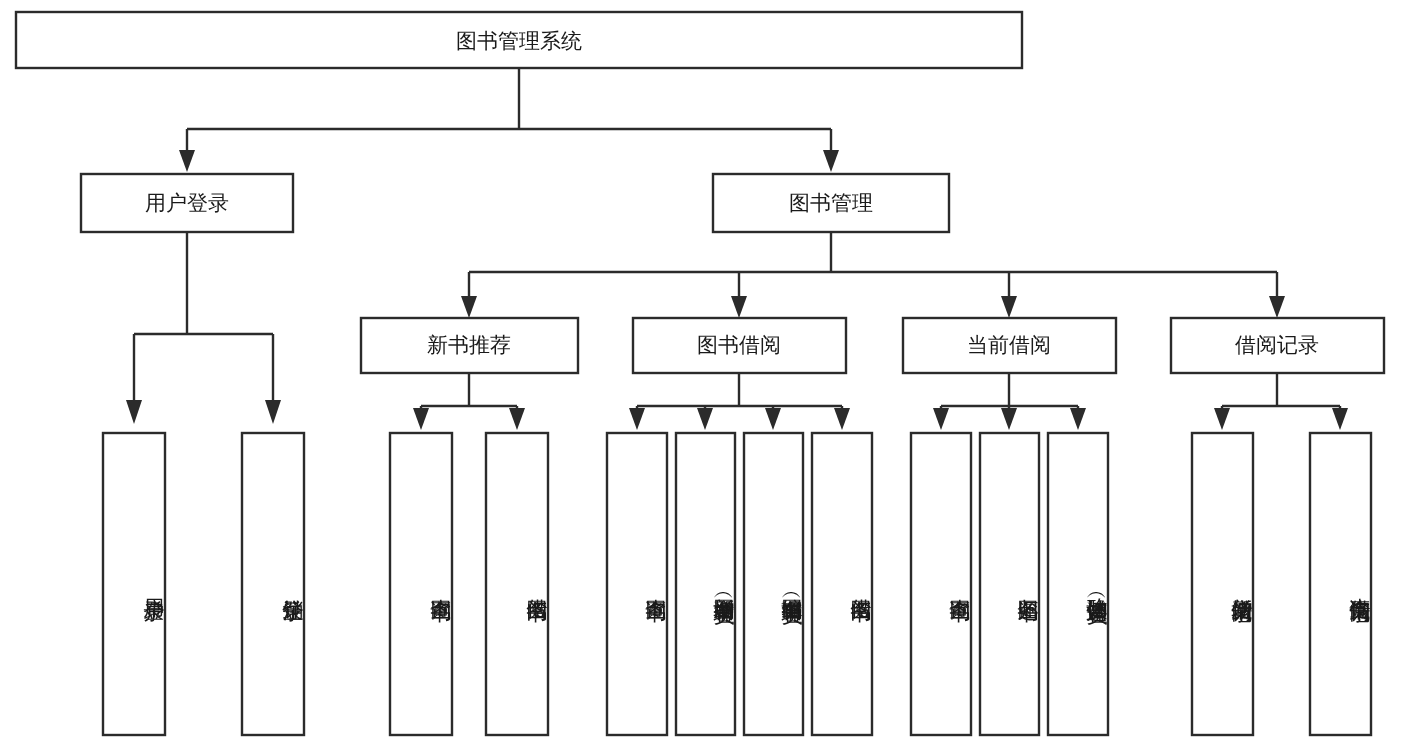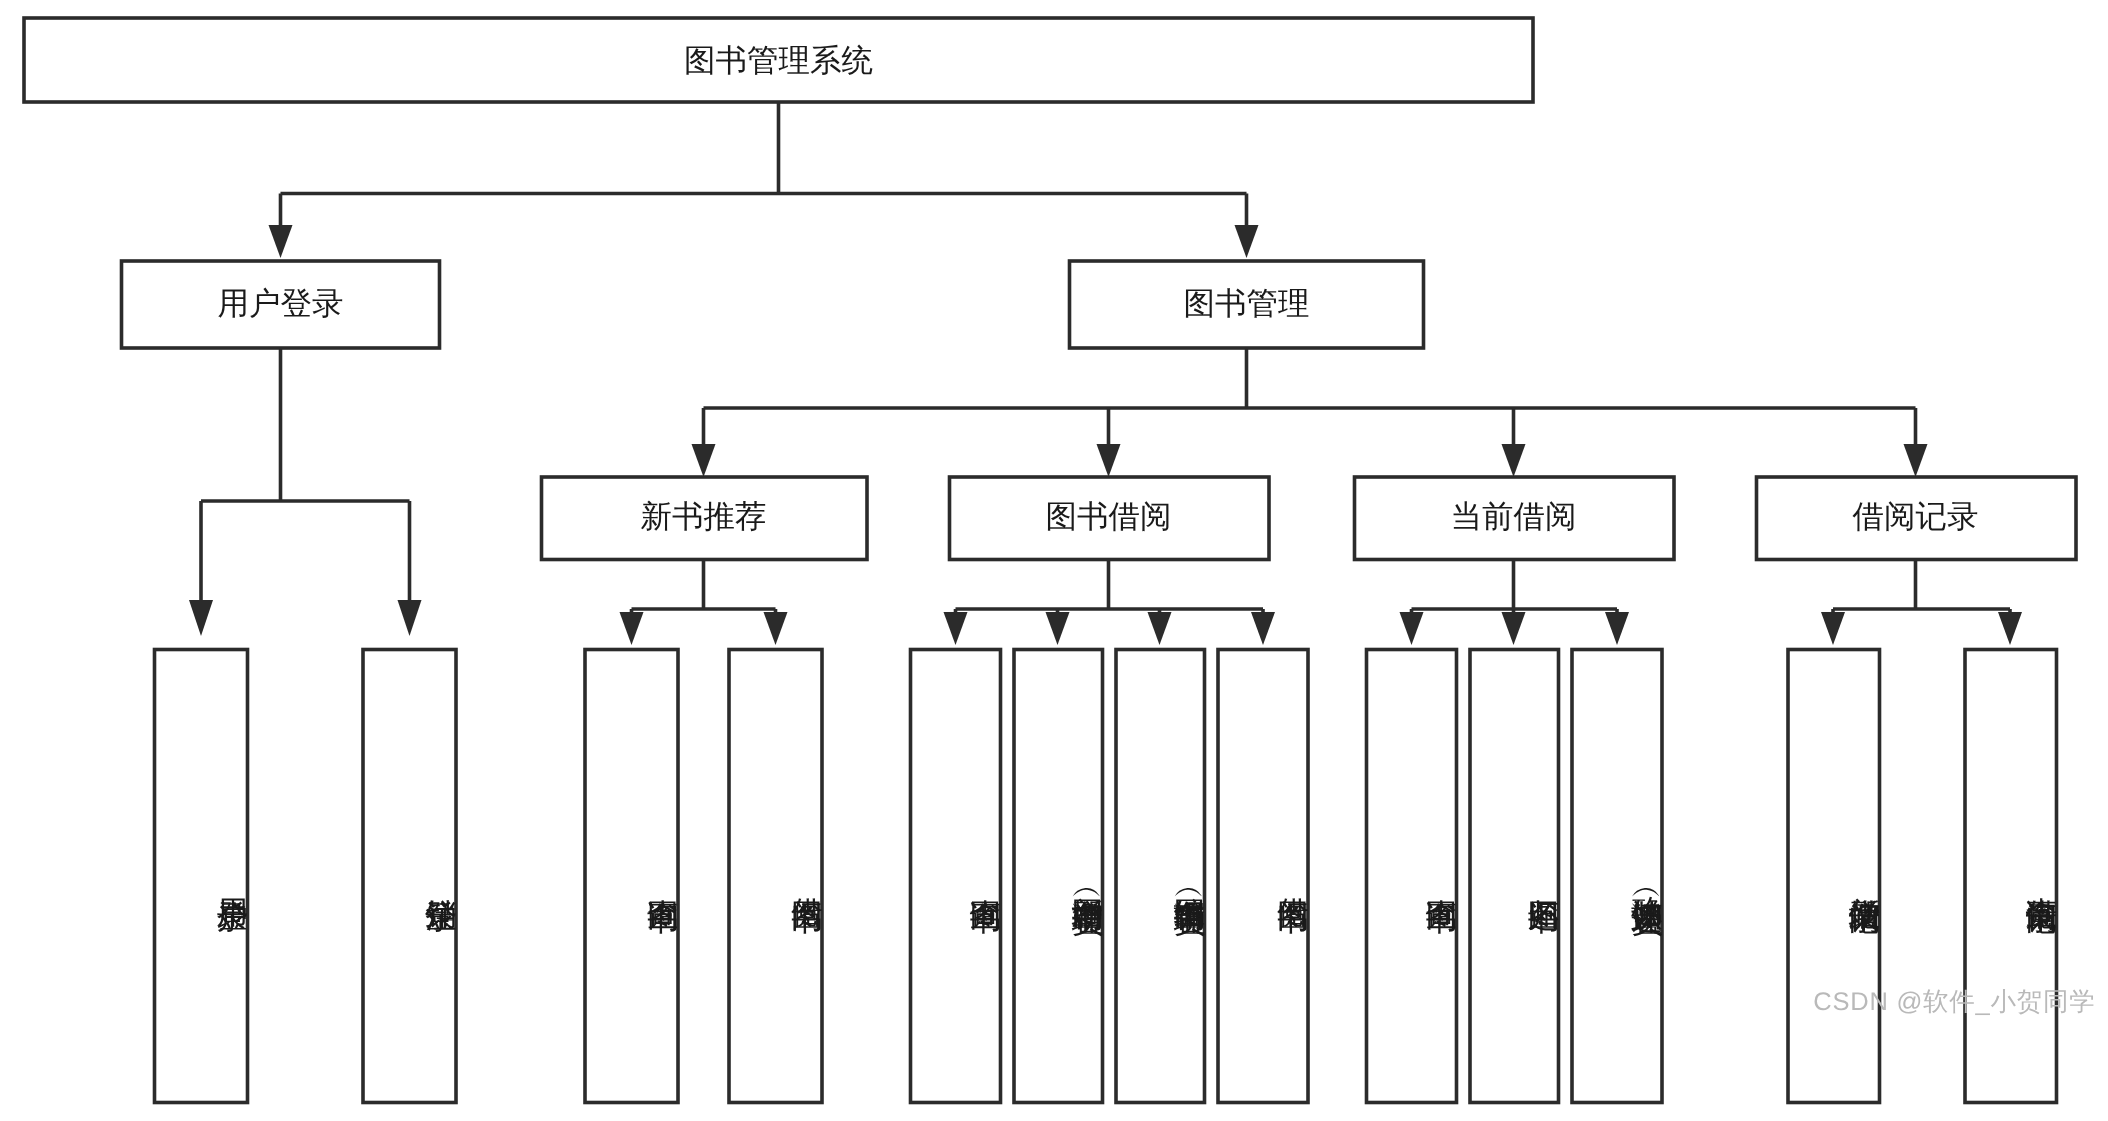--- a/index.html
+++ b/index.html
@@ -203,14 +203,13 @@
   <div class="vert-label" style="left: 607px; top: 433px; width: 60px; height: 302px; padding-top: 0px;">查询图书</div>
   <div class="vert-label" style="left: 676px; top: 435px; width: 59px; height: 300px; align-items: flex-start; padding-top: 0px;">新增图书（管理员）</div>
   <div class="vert-label" style="left: 744px; top: 435px; width: 59px; height: 300px; padding-top: 0px;">编辑图书（管理员）</div>
   <div class="vert-label" style="left: 812px; top: 433px; width: 60px; height: 302px; padding-top: 0px;">借阅图书</div>
   <div class="vert-label" style="left: 911px; top: 433px; width: 60px; height: 302px; padding-top: 0px;">查询图书</div>
   <div class="vert-label" style="left: 980px; top: 433px; width: 59px; height: 302px; padding-top: 0px;">归还图书</div>
   <div class="vert-label" style="left: 1048px; top: 435px; width: 60px; height: 300px; padding-top: 0px;">确认归还（管理员）</div>
   <div class="vert-label" style="left: 1192px; top: 433px; width: 61px; height: 302px; padding-top: 0px;">新增借阅记录</div>
   <div class="vert-label" style="left: 1310px; top: 433px; width: 61px; height: 302px; padding-top: 0px;">查询借阅记录</div>
 
-  <div class="watermark">CSDN @软件_小贺同学</div>
 </div>
 
 </body></html>

